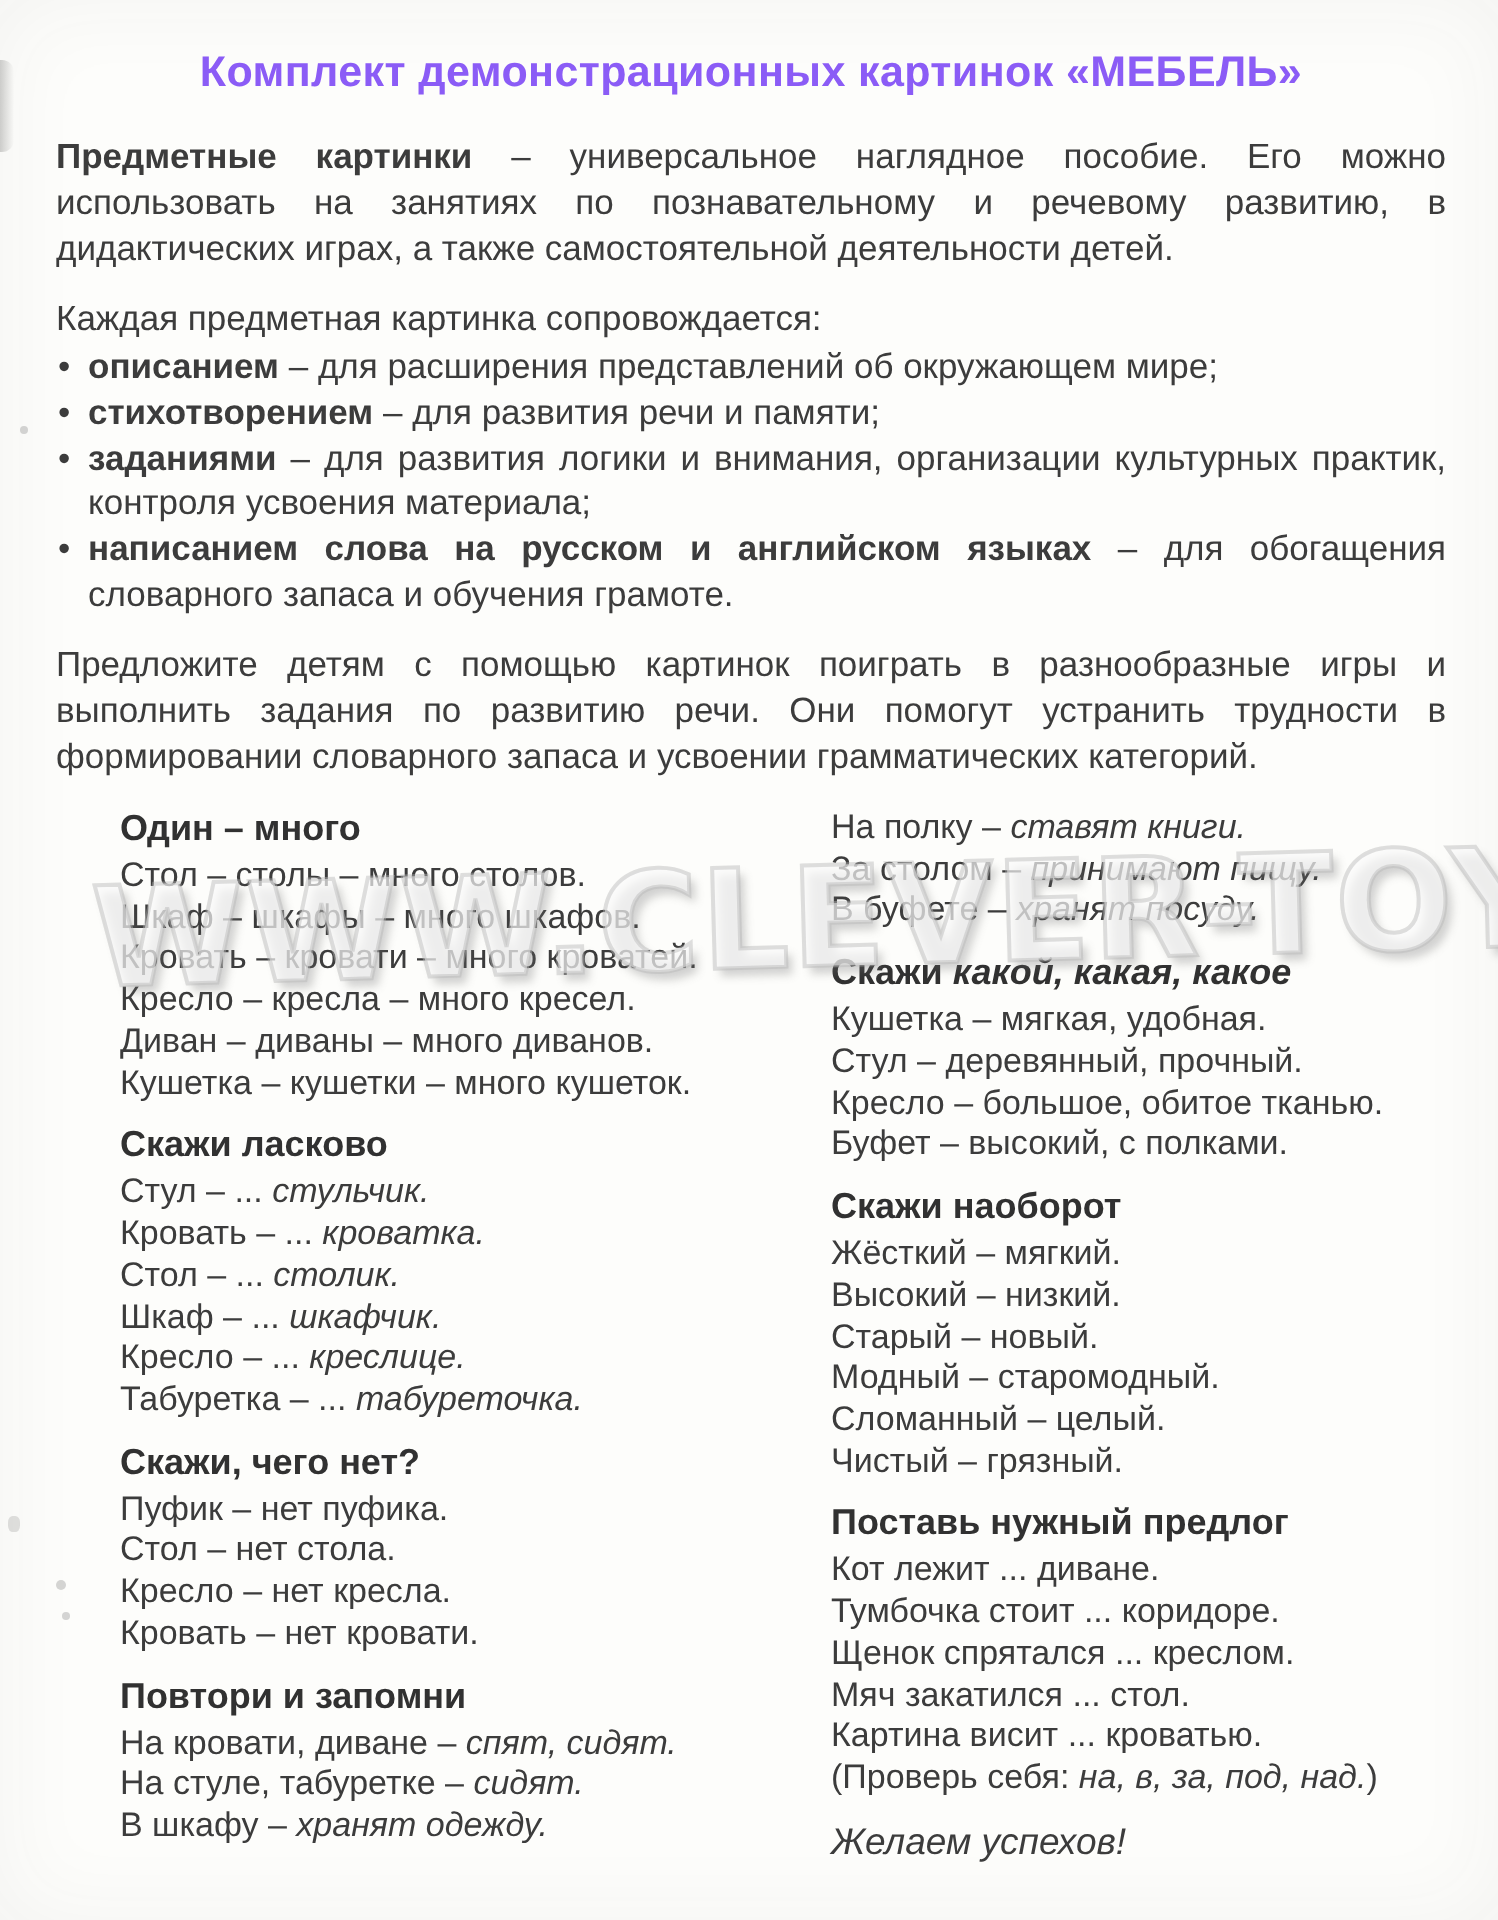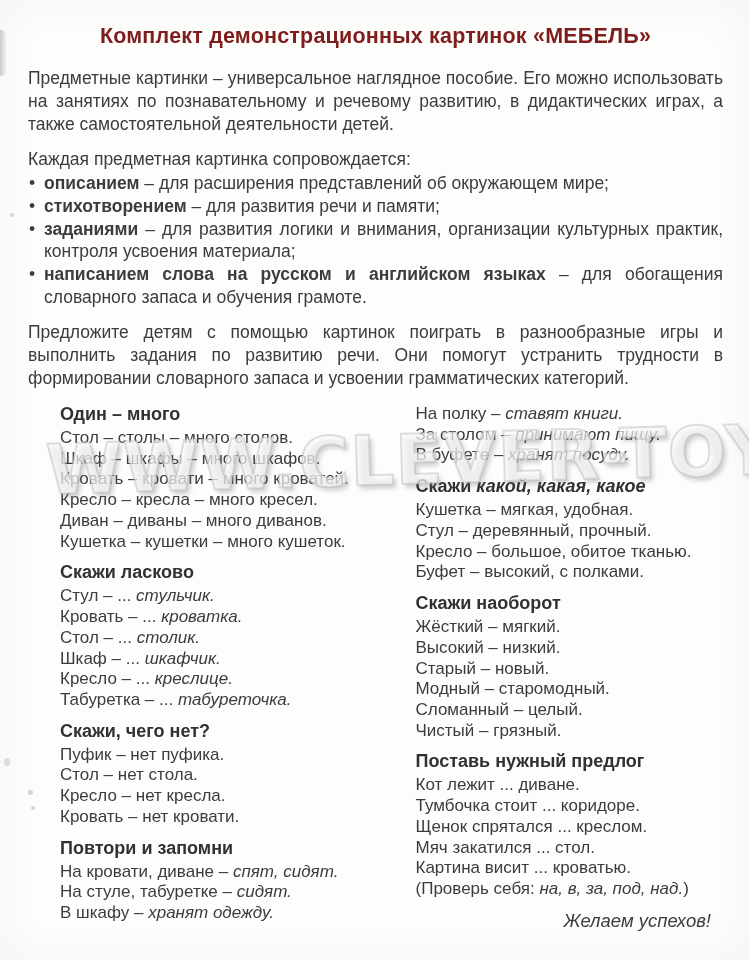--- a/index.html
+++ b/index.html
@@ -10,31 +10,31 @@
     overflow:hidden;
     font-family:"Liberation Sans","DejaVu Sans",sans-serif;
     color:#3c3c3c;
     box-shadow:inset 0 0 45px rgba(60,60,55,0.05);
   }
   .content{position:relative;padding:14px 26px 0 28px;z-index:1;}
   .doc-title{
     text-align:center;
     font-size:21.5px;
     font-weight:bold;
-    color:#7f1d1d;
+    color:#8b5cf6;
     margin:10px 0 18px 0;
     letter-spacing:0.2px;
   }
   .para{
     font-size:17.5px;
     line-height:1.31;
     text-align:justify;
     margin:0;
   }
-  .para .lead{font-weight:normal;}
+  .para .lead{font-weight:bold;}
   .list-intro{margin-top:12px;font-size:17.5px;line-height:1.31;}
   ul.bullets{
     list-style:none;
     margin:1px 0 0 0;
     padding:0;
     font-size:17.5px;
     line-height:1.31;
   }
   ul.bullets li{
     position:relative;
@@ -62,21 +62,21 @@
   .section{margin-bottom:10px;}
   .section .heading{
     font-weight:bold;
     font-size:18px;
     color:#313131;
     margin-bottom:2px;
   }
   .section .heading i{}
   .line i{font-style:italic;}
   .line.right{
-    text-align:right;
+    text-align:left;
     padding-right:12px;
     font-size:18.5px;
     margin-top:6px;
   }
   .section.closing{margin-bottom:0;}
   
   .watermark{
     position:absolute;
     left:46px;top:430px;
     z-index:2;

